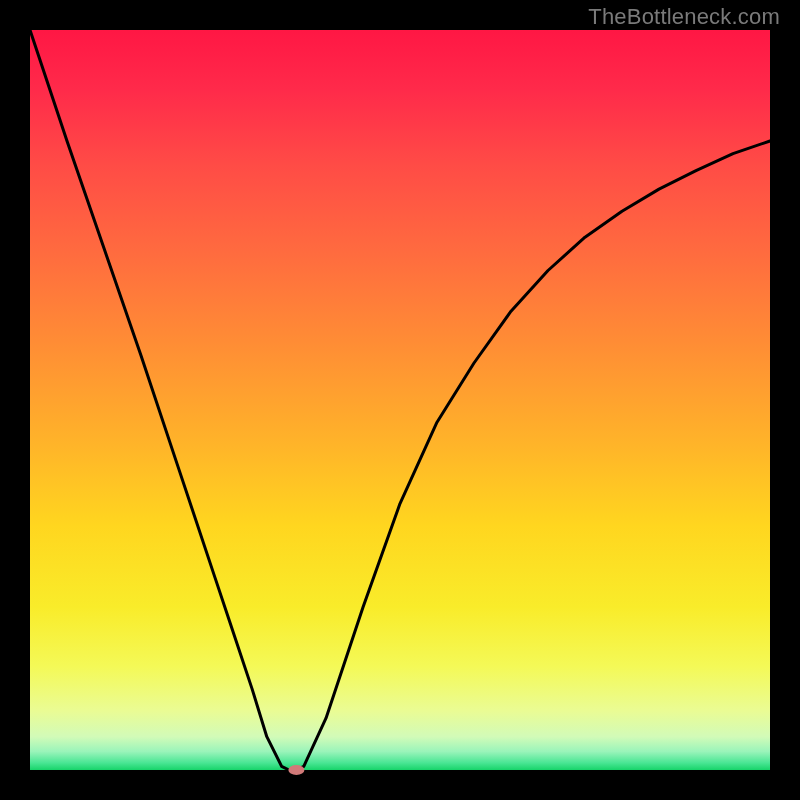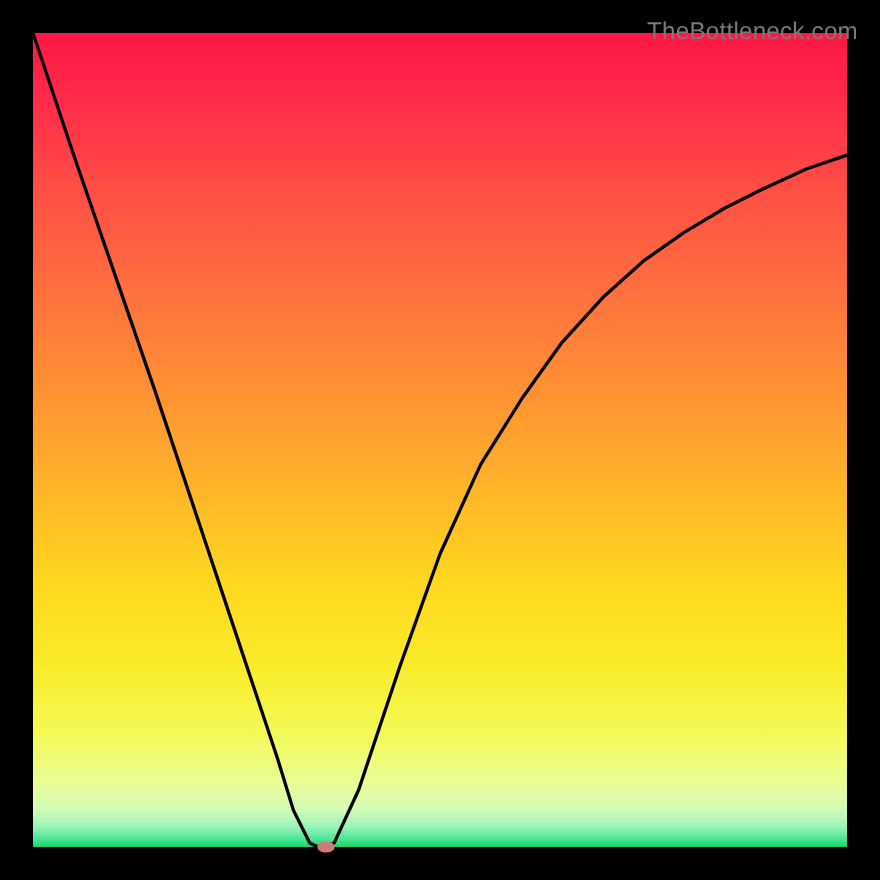--- a/index.html
+++ b/index.html
@@ -12,21 +12,21 @@
     font-family: Arial, Helvetica, sans-serif;
   }
   .frame {
     position: relative;
     width: 800px;
     height: 800px;
     background: #000000;
   }
   .watermark {
     position: absolute;
-    top: 15px;
+    top: 4px;
     right: 20px;
     color: #7a7a7a;
     font-size: 22px;
     font-weight: 500;
     letter-spacing: 0.2px;
     z-index: 10;
   }
   svg {
     position: absolute;
     top: 0;

